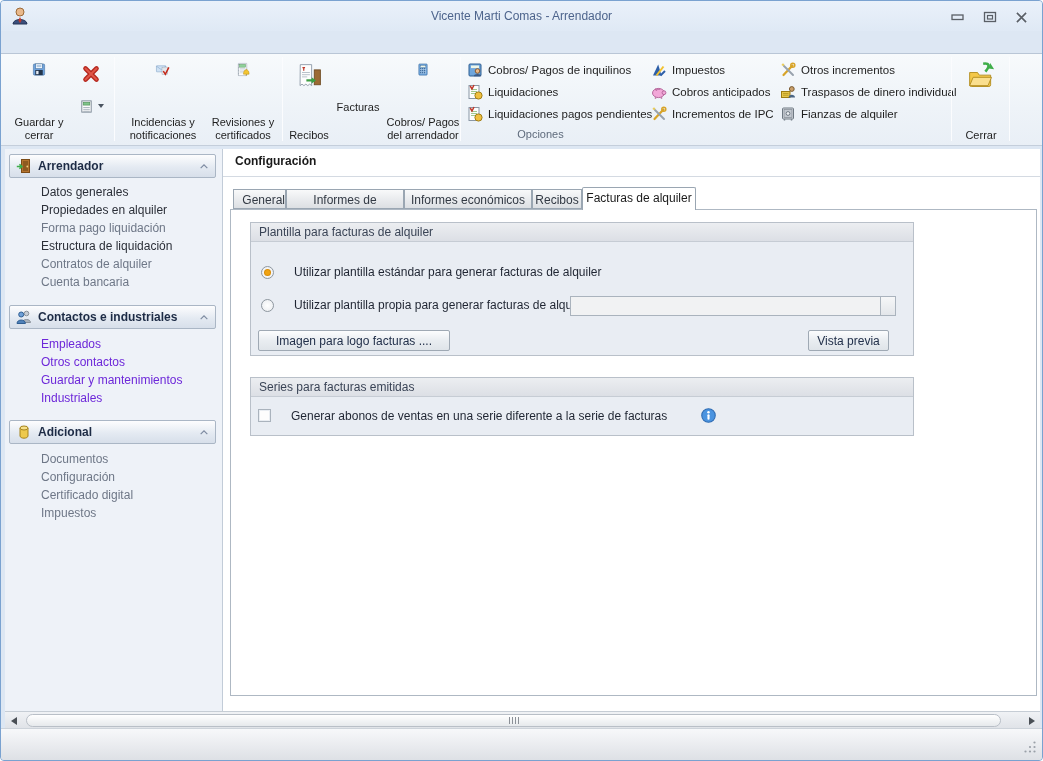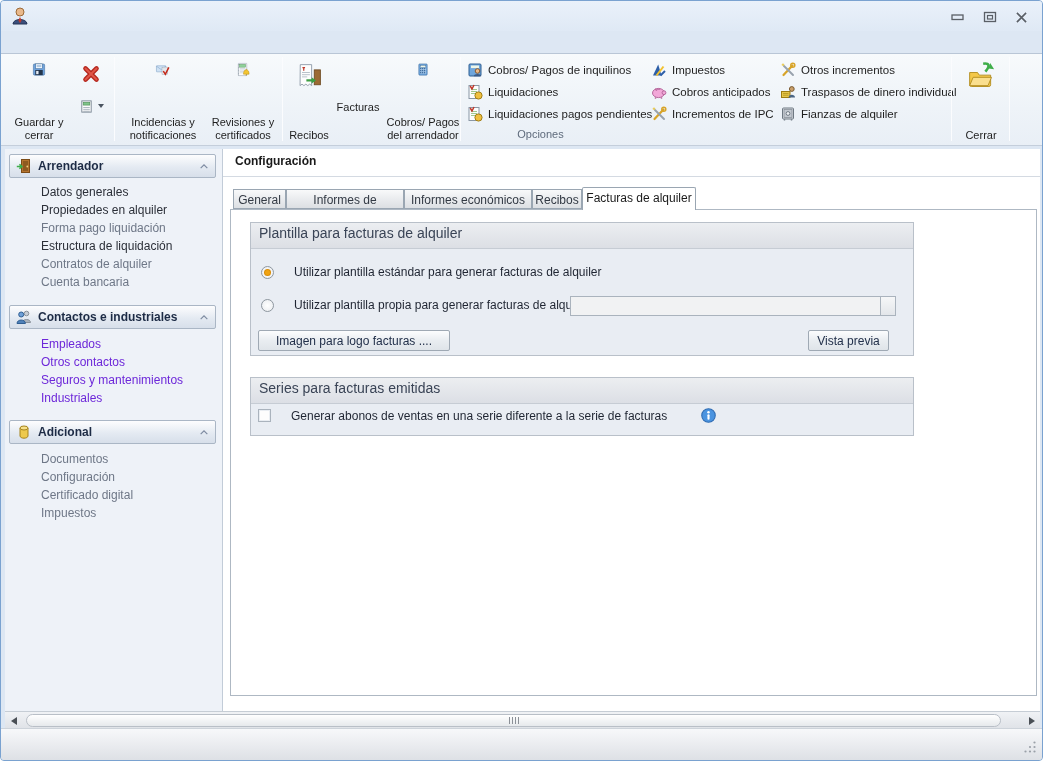--- a/index.html
+++ b/index.html
@@ -54,22 +54,22 @@
   .tab { position:absolute; top:40px; height:20px; background:linear-gradient(#f8f9fa,#dcdfe3);
     border:1px solid #9aa6b2; font-size:12px; color:#2e3razy; color:#333a44; text-align:center;
     padding-top:3px; cursor:default; }
   .tab.active { top:38px; height:23px; background:#ffffff; border-bottom:none; z-index:3;
     border-radius:2px 2px 0 0; color:#1a1a1a; }
   .tabpanel { position:absolute; left:7px; top:60px; width:807px; height:487px;
     border:1px solid #aeb8c3; background:#ffffff; }
   
   .groupbox { position:absolute; left:19px; width:664px; background:#e9edf3;
     border:1px solid #b9c0c9; }
-  .groupbox-header { height:26px; background:linear-gradient(#eceef1,#dcdfe5);
-    border-bottom:1px solid #c6ccd4; font-size:14px; color:#3a4456; padding:2px 3px 0 8px; }
+  .groupbox-header { height:19px; background:linear-gradient(#eceef1,#dcdfe5);
+    border-bottom:1px solid #c6ccd4; font-size:12px; color:#3a4456; padding:2px 3px 0 8px; }
   .radio-row { position:absolute; display:flex; align-items:center; gap:20px; }
   .radio { width:13px; height:13px; border-radius:50%; border:1px solid #8e979f;
     background:radial-gradient(#ffffff,#e8ebee); position:relative; }
   .radio.sel::after { content:""; position:absolute; left:3px; top:3px; width:5px; height:5px;
     border-radius:50%; background:#f0a312; box-shadow:0 0 0 1px #d98d08; }
   .ctl-label { font-size:12px; color:#1f2532; white-space:nowrap; }
   .textfield { position:absolute; height:20px; background:#f1f2f3; border:1px solid #aab3bd;
     display:flex; }
   .textfield .tf-value { flex:1; font-size:12px; color:#333; padding:3px 4px; }
   .tf-browse { width:15px; border-left:1px solid #aab3bd; background:linear-gradient(#f6f7f8,#e3e6ea); }
@@ -102,20 +102,21 @@
 <div id="window">
 
   <div id="titlebar">
     <span style="position:absolute;left:8px;top:4px;">
       <svg width="22" height="22" viewBox="0 0 22 22">
         <circle cx="11" cy="7" r="4" fill="#e9b98c" stroke="#9c6a38"></circle>
         <path d="M4 19 c0-6 14-6 14 0 Z" fill="#3a4f7d" stroke="#243455"></path>
         <path d="M11 12 l1.6 3.2 -1.6 3 -1.6 -3 Z" fill="#c0392b"></path>
       </svg>
     </span>
+    <div class="title-text">Vicente Marti Comas - Arrendador</div>
     <div class="win-btn" style="left:947px;">
       <svg width="14" height="10" viewBox="0 0 14 10">
           <rect x="1" y="3" width="11" height="4.5" fill="none" stroke="#5a5f66" stroke-width="1.3"></rect>
         </svg>
     </div>
     <div class="win-btn" style="left:979px;">
       <svg width="14" height="12" viewBox="0 0 14 12">
           <rect x="1.5" y="1.5" width="11" height="9" fill="none" stroke="#5a5f66" stroke-width="1.3"></rect>
           <rect x="4.5" y="4.5" width="5" height="3.5" fill="none" stroke="#5a5f66" stroke-width="1.2"></rect>
         </svg>
@@ -363,21 +364,21 @@
         <circle cx="5.2" cy="5.5" r="2.5" fill="#6fa0d8" stroke="#2f5e92"></circle>
         <path d="M1 14.5 c0-4.6 8.4-4.6 8.4 0 Z" fill="#4f81b8" stroke="#2f5e92"></path>
       </svg>
       <span class="glabel">Contactos e industriales</span>
       <svg width="10" height="7" viewBox="0 0 12 8">
           <path d="M2 6 L6 2 L10 6" fill="none" stroke="#7c8aa0" stroke-width="1.4"></path>
         </svg>
     </div>
     <div class="nav-item mid" style="top:188px;">Empleados</div>
     <div class="nav-item mid" style="top:206px;">Otros contactos</div>
-    <div class="nav-item mid" style="top:224px;">Seguros y mantenimientos</div>
+    <div class="nav-item mid" style="top:224px;">Guardar y mantenimientos</div>
     <div class="nav-item mid" style="top:242px;">Industriales</div>
 
     <div class="nav-group-header" style="top:271px;">
       <svg width="16" height="16" viewBox="0 0 16 16">
         <path d="M4 4 v8 c0 1.2 1.8 2.2 4 2.2 s4-1 4-2.2 v-8" fill="#edc94c" stroke="#a5821a"></path>
         <ellipse cx="8" cy="4" rx="4" ry="2" fill="#f6e08a" stroke="#a5821a"></ellipse>
       </svg>
       <span class="glabel">Adicional</span>
       <svg width="10" height="7" viewBox="0 0 12 8">
           <path d="M2 6 L6 2 L10 6" fill="none" stroke="#7c8aa0" stroke-width="1.4"></path>
@@ -386,21 +387,21 @@
     <div class="nav-item muted" style="top:303px;">Documentos</div>
     <div class="nav-item muted" style="top:321px;">Configuración</div>
     <div class="nav-item muted" style="top:339px;">Certificado digital</div>
     <div class="nav-item muted" style="top:357px;">Impuestos</div>
   </div>
 
   <div id="content">
     <div class="content-header">Configuración</div>
     <div class="content-header-line"></div>
 
-    <div class="tab" style="left:10px;width:53px;">General</div>
+    <div class="tab" style="left:10px;width:53px;text-align:right;">General</div>
     <div class="tab" style="left:63px;width:118px;">Informes de liquidación</div>
     <div class="tab" style="left:181px;width:128px;">Informes económicos</div>
     <div class="tab" style="left:309px;width:50px;">Recibos</div>
     <div class="tab active" style="left:359px;width:114px;">Facturas de alquiler</div>
 
     <div class="tabpanel">
 
       <div class="groupbox" style="top:12px;height:134px;">
         <div class="groupbox-header">Plantilla para facturas de alquiler</div>
 

